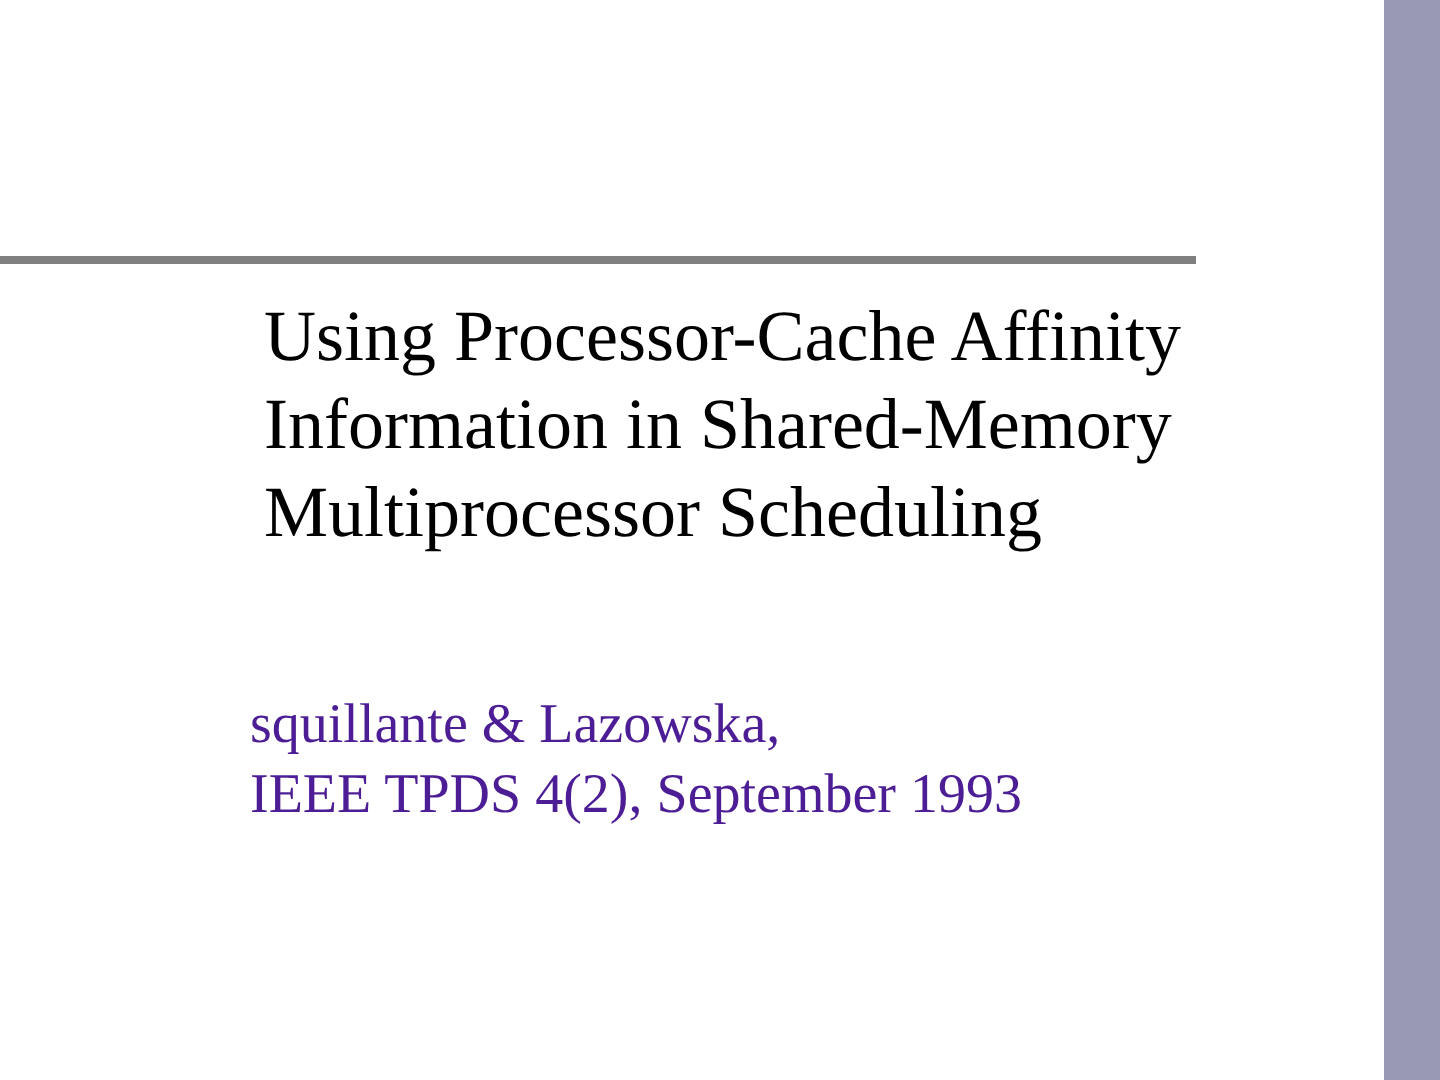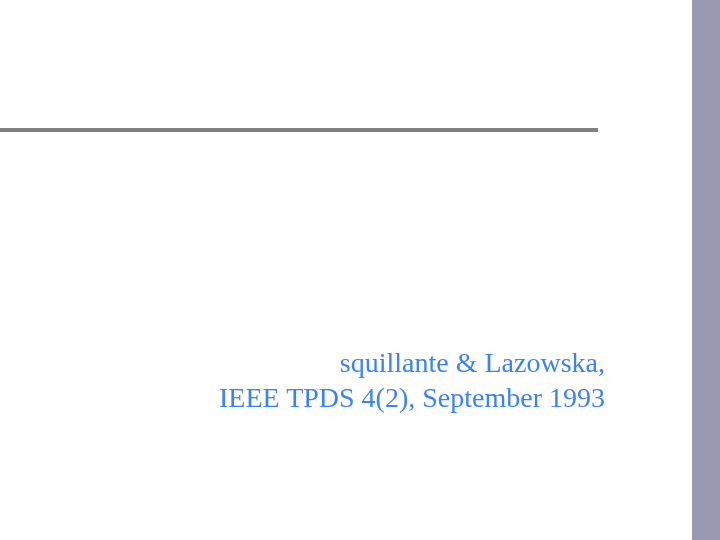--- a/index.html
+++ b/index.html
@@ -44,35 +44,35 @@
       font-size: 36px;
       line-height: 1.22;
       color: #000000;
       font-weight: normal;
     }
     .authors {
       position: absolute;
       top: 345px;
       right: 115px;
       width: 480px;
-      text-align: right;
       font-size: 28px;
       line-height: 1.25;
-      color: #3b82f6;
+      color: #4c1d95;
     }
     .authors .line1 {
       display: block;
     }
     .authors .line2 {
       display: block;
     }
   </style>
 </head>
 <body>
 
 <div class="slide">
   <div class="right-stripe"></div>
   <div class="horizontal-line"></div>
+  <div class="title">Using Processor-Cache Affinity Information in Shared-Memory Multiprocessor Scheduling</div>
   <div class="authors">
     <span class="line1">squillante &amp; Lazowska,</span>
     <span class="line2">IEEE TPDS 4(2), September 1993</span>
   </div>
 </div>
 
 </body></html>

